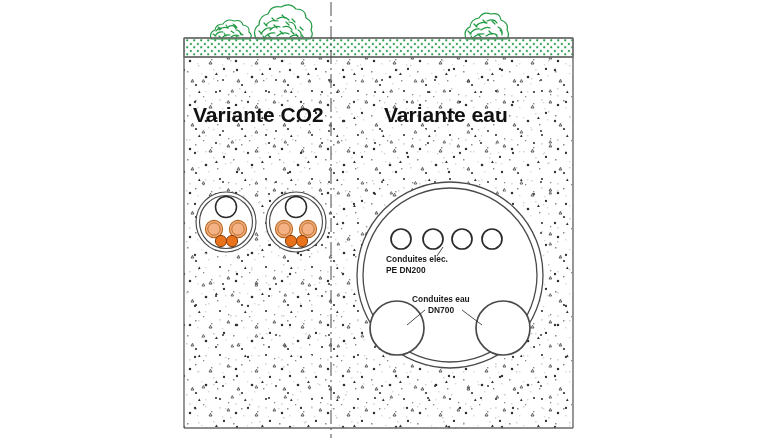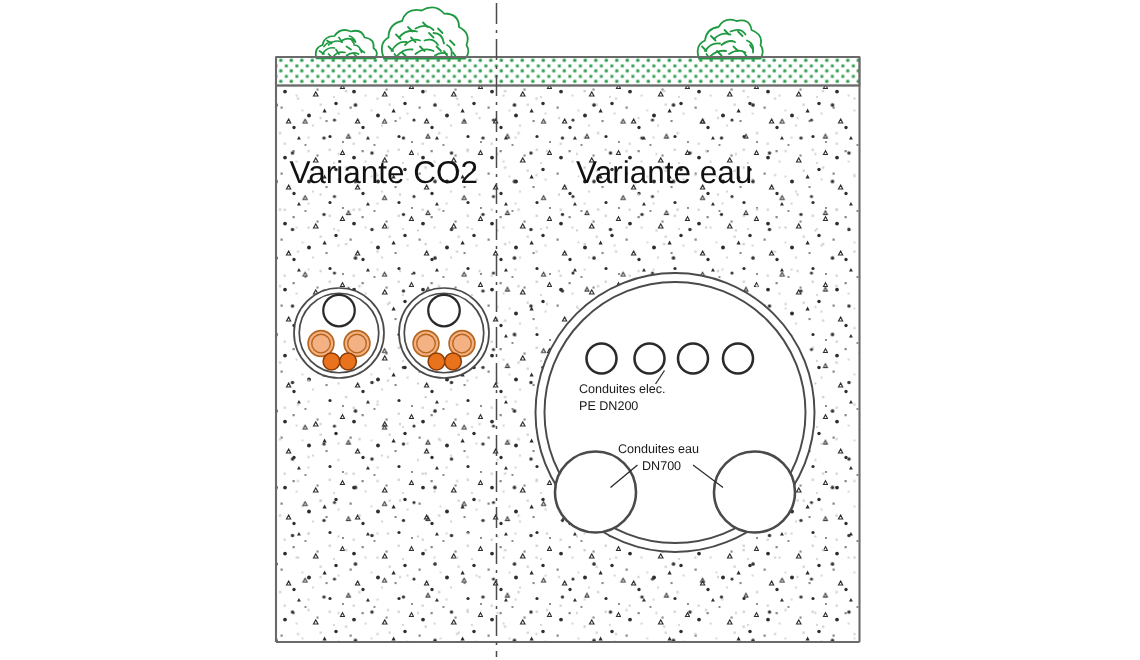--- a/index.html
+++ b/index.html
@@ -12,20 +12,21 @@
     height: 440px;
     font-family: "Liberation Sans", sans-serif;
     overflow: hidden;
     position: relative;
   }
   #stage {
     position: absolute;
     left: 0; top: 0;
     width: 760px;
     height: 440px;
+    font-weight: bold;
   }
   svg.draw {
     display: block;
     width: 760px;
     height: 440px;
   }
   .lbl-title {
     font-family: "Liberation Sans", sans-serif;
     font-size: 21px;
     fill: #111111;

